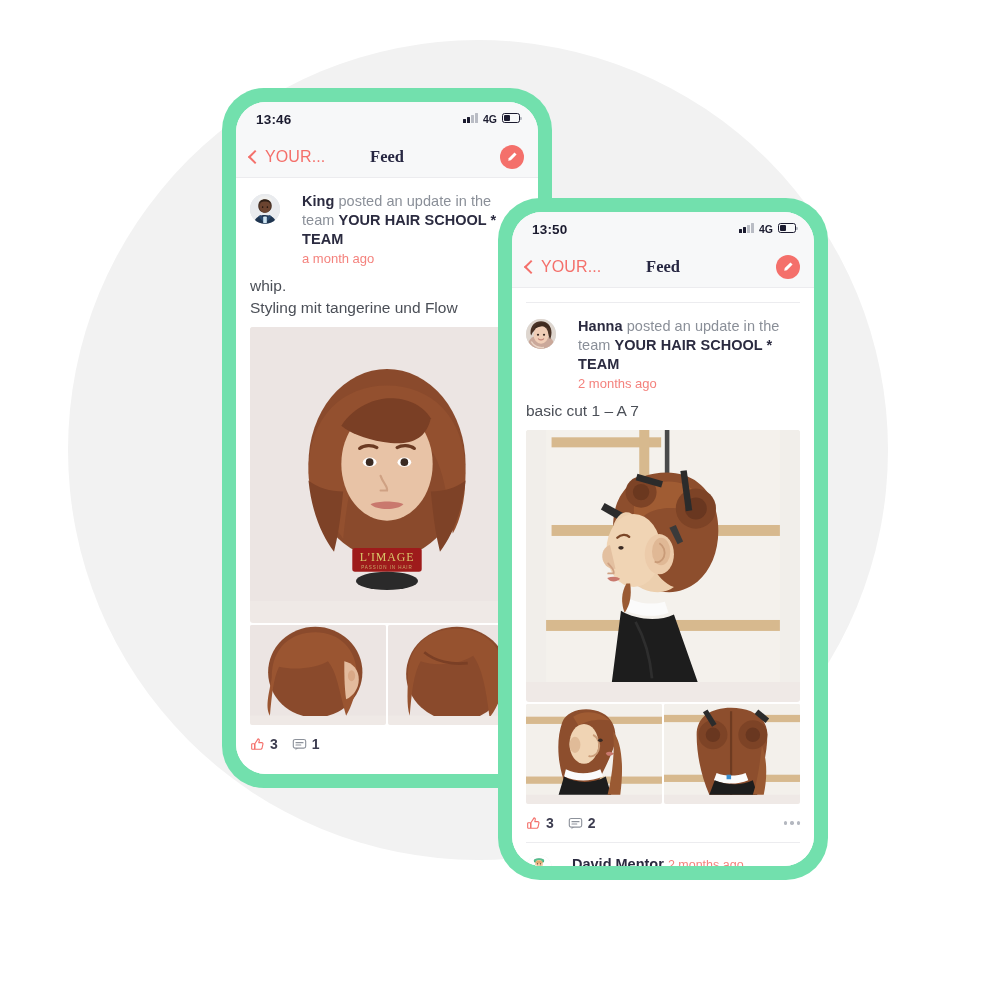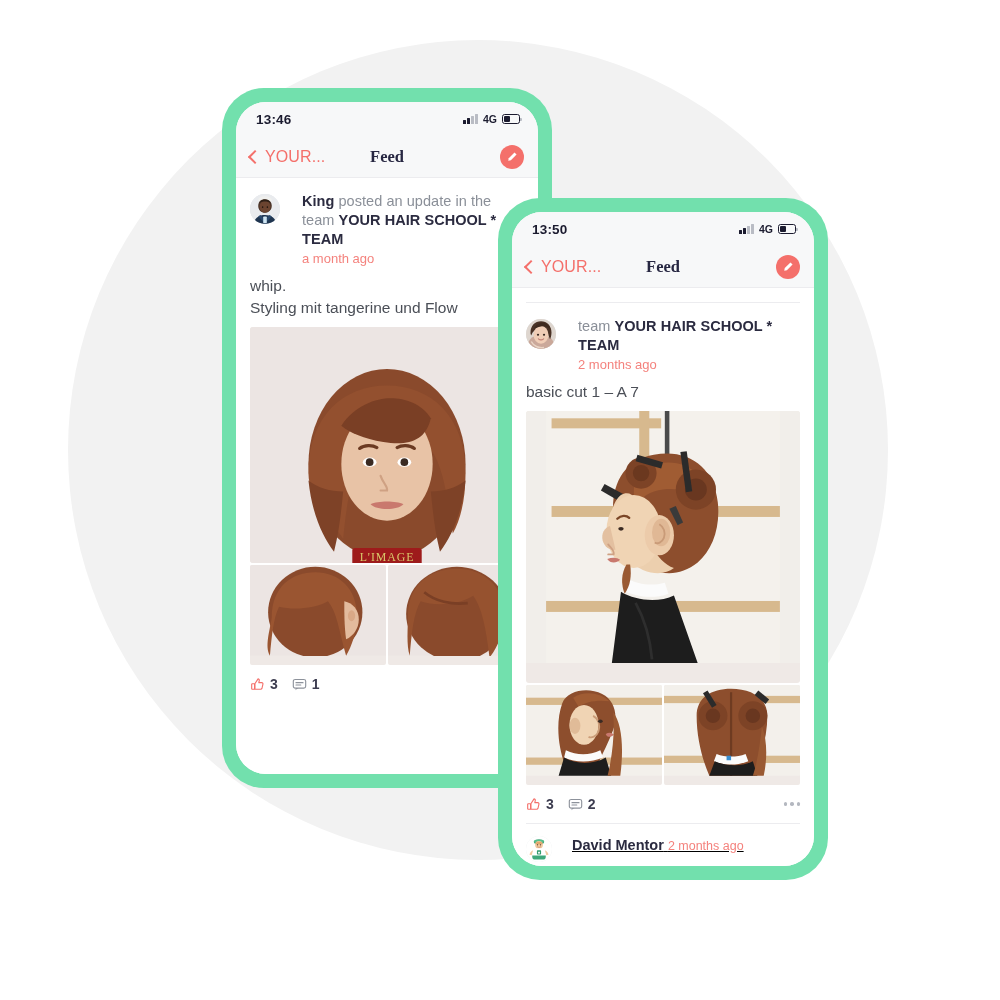--- a/index.html
+++ b/index.html
@@ -44,21 +44,21 @@
 
   
   .statusbar{
     height:34px;flex:0 0 34px;
     background:#f7f8f9;
     display:flex;align-items:center;justify-content:space-between;
     padding:0 18px 0 20px;
     box-sizing:border-box;
   }
   .clock{font-size:13.5px;font-weight:bold;color:#1b1b2f;letter-spacing:.2px;}
-  .status-right{display:flex;align-items:center;gap:5px;}
+  .status-right{display:flex;gap:5px;}
   .bars{display:flex;align-items:flex-end;gap:1.5px;height:10px;}
   .bars i{display:block;width:2.5px;background:#1b1b2f;border-radius:.5px;}
   .bars i:nth-child(1){height:4px;}
   .bars i:nth-child(2){height:6px;}
   .bars i:nth-child(3){height:8px;background:#b9bcc4;}
   .bars i:nth-child(4){height:10px;background:#b9bcc4;}
   .net{font-size:10.5px;font-weight:bold;color:#1b1b2f;}
   .battery{
     width:18px;height:9.5px;border:1.3px solid #1b1b2f;border-radius:2.6px;
     position:relative;box-sizing:border-box;padding:1px;
@@ -117,21 +117,21 @@
   .post-text{
     padding:8px 14px 8px 14px;
     font-size:15.5px;line-height:22px;color:#4b4f57;
     white-space:nowrap;
   }
   .post-text.wrap{white-space:normal;}
 
   
   .media{padding:0 14px;}
   .media-main{
-    width:100%;height:236px;border-radius:3px;overflow:hidden;position:relative;
+    width:100%;height:296px;border-radius:3px;overflow:hidden;position:relative;
     background:#efe9e6;
   }
   .media-main.tall{height:272px;}
   .media-row{display:flex;gap:2px;margin-top:2px;}
   .media-row>div{
     flex:1;height:100px;overflow:hidden;position:relative;background:#efe9e6;border-radius:2px;
   }
 
   
   .actions{
@@ -336,20 +336,21 @@
                 <path d="M6 18c0-9 6-15 14-15s14 6 14 15c0 4-1 7-2 9-3-10-8-14-14-14-5 0-9 3-11 9-1-2-1-3-1-4z" fill="#4a3226"></path>
                 <ellipse cx="20" cy="21" rx="10" ry="12" fill="#f0cdb6"></ellipse>
                 <path d="M10 14c3-7 8-9 12-9 5 0 9 3 11 9-5-4-9-5-13-4-4 1-8 2-10 4z" fill="#3f2a1f"></path>
                 <ellipse cx="16" cy="21" rx="1.5" ry="1.2" fill="#3a2a22"></ellipse>
                 <ellipse cx="24" cy="21" rx="1.5" ry="1.2" fill="#3a2a22"></ellipse>
                 <path d="M16.5 26.5c2 1.6 5 1.6 7 0" stroke="#c07d72" stroke-width="1.5" fill="none" stroke-linecap="round"></path>
                 <path d="M7 30c3 6 10 9 17 8" stroke="#e8d3c4" stroke-width="2" fill="none"></path>
               </svg>
             </div>
             <div class="meta">
+              <div class="meta-line"><b>Hanna</b><span> posted an update in the</span></div>
               <div class="meta-line"><span>team </span><b>YOUR HAIR SCHOOL *</b></div>
               <div class="meta-line"><b>TEAM</b></div>
               <div class="timeago">2 months ago</div>
             </div>
           </div>
 
           <div class="post-text wrap">
             <div>basic cut 1 – A 7</div>
           </div>
 

